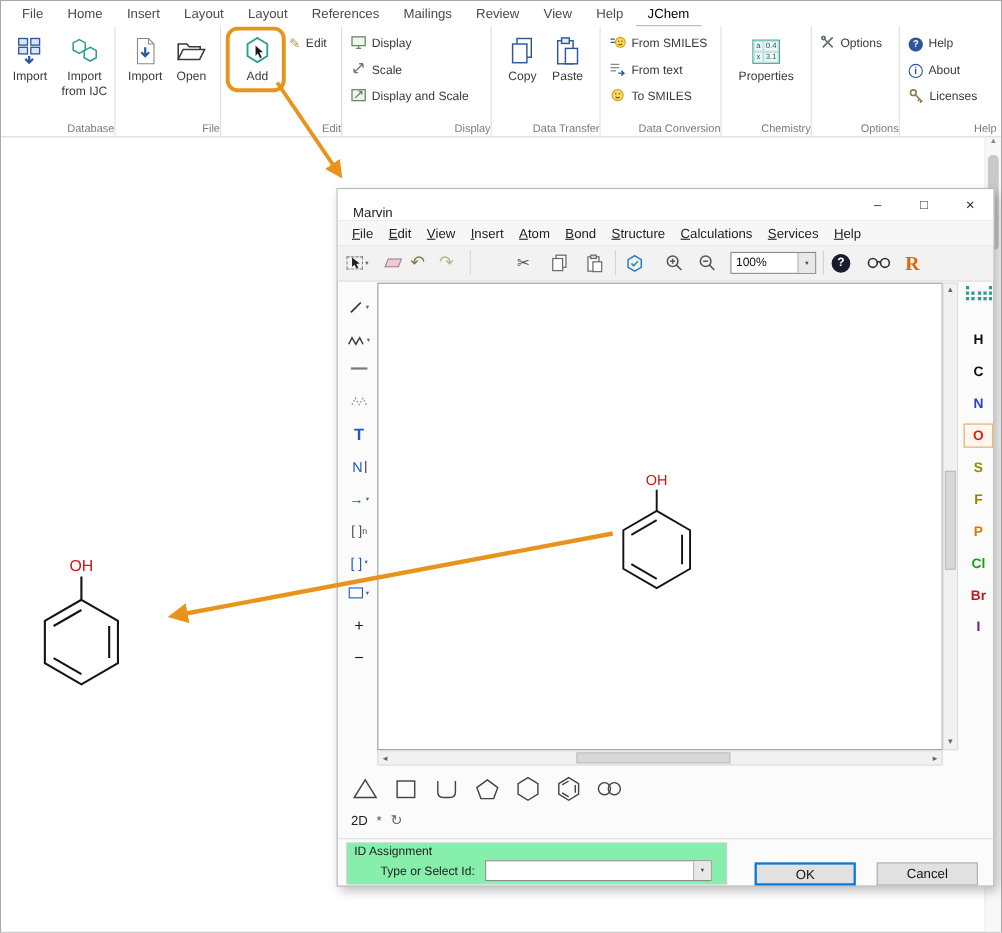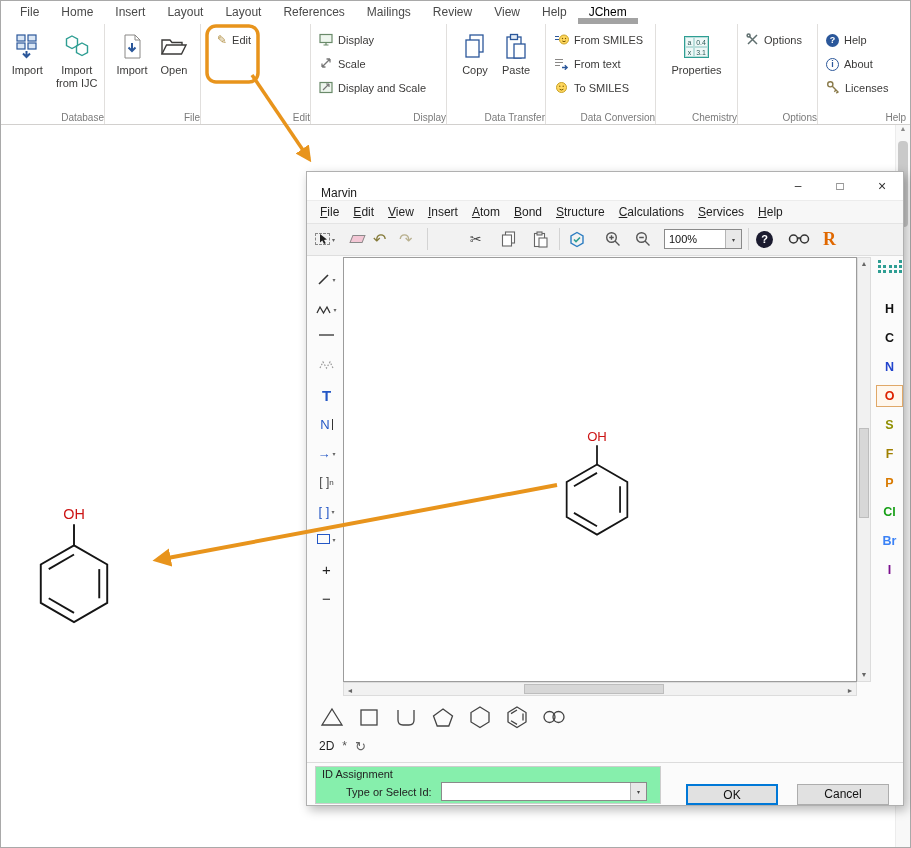--- a/index.html
+++ b/index.html
@@ -3,21 +3,21 @@
 <meta charset="utf-8">
 <style>
   *{margin:0;padding:0;box-sizing:border-box}
   html,body{width:911px;height:848px}
   body{font-family:"Liberation Sans","DejaVu Sans",sans-serif;background:#fff;position:relative;overflow:hidden;font-size:12px;color:#333}
   .screen{position:absolute;inset:0;border:1px solid #a9a9a9;background:#fff}
 
   
   .tabbar{position:absolute;left:0;top:0;right:0;height:23px;background:#fff;display:flex;align-items:stretch;padding-left:8px}
   .rtab{font-size:12px;color:#4a4a4a;padding:4px 11px 2px;cursor:default;border-bottom:2px solid transparent}
-  .rtab.active{color:#000;border-bottom:6px solid #a3a3a3}
+  .rtab.active{color:#000;border-bottom:1px solid #a3a3a3}
 
   
   .ribbon{position:absolute;left:0;top:23px;right:0;height:101px;background:#fff;border-bottom:1px solid #d2d0ce;display:flex}
   .rgroup{position:relative;height:100%;border-right:1px solid #e1dfdd;flex:none}
   .glabel{position:absolute;bottom:1px;left:0;right:0;text-align:right;font-size:10px;color:#7a7a7a}
   .gbody{display:flex;height:84px;padding:2px 2px 0}
   .bigbtn{width:50px;display:flex;flex-direction:column;align-items:center;font-size:11px;color:#3b3a39;text-align:center;padding-top:4px;line-height:13px;cursor:default}
   .bicon{height:34px;display:flex;align-items:center;justify-content:center}
   .smallcol{display:flex;flex-direction:column;gap:5px;padding:6px 2px 0 6px}
   .smallbtn{display:flex;align-items:center;gap:5px;font-size:11px;color:#3b3a39;height:16px;white-space:nowrap}
@@ -155,20 +155,29 @@
               </svg>
           </span>
           <span>Open</span>
         </div>
       </div>
       <div class="glabel">File</div>
     </div>
 
     <div class="rgroup" style="width:110px">
       <div class="gbody" style="padding-left:10px">
+        <div class="bigbtn" style="width:46px">
+          <span class="bicon">
+            <svg width="26" height="30" viewBox="0 0 26 30" fill="none">
+                <path d="M13 2.5 l9 5.5 v11 L13 24.5 4 19 V8 z" stroke="#2e9e93" stroke-width="1.7"></path>
+                <path d="M11 9 l7.5 6.5 -3.2 .5 2 4.2 -2 1 -2 -4.2 -2.3 2.2 z" fill="#1a1a1a" stroke="#fff" stroke-width="0.6"></path>
+              </svg>
+          </span>
+          <span>Add</span>
+        </div>
         <div class="smallcol">
           <div class="smallbtn">
             <span class="ic" style="color:#b08d3f;font-size:12px">✎</span>
             <span>Edit</span>
           </div>
         </div>
       </div>
       <div class="glabel">Edit</div>
     </div>
 
@@ -517,21 +526,21 @@
           </g>
         </svg></span>
     <div class="melem" style="top: 126px; color: rgb(17, 17, 17); fill: rgb(17, 17, 17);">H</div>
     <div class="melem" style="top: 155px; color: rgb(17, 17, 17); fill: rgb(17, 17, 17);">C</div>
     <div class="melem" style="top: 184px; color: rgb(34, 68, 204); fill: rgb(34, 68, 204);">N</div>
     <div class="melem sel" style="top: 213px; color: rgb(221, 34, 0); fill: rgb(221, 34, 0);">O</div>
     <div class="melem" style="top: 242px; color: rgb(143, 143, 0); fill: rgb(143, 143, 0);">S</div>
     <div class="melem" style="top: 271px; color: rgb(160, 128, 0); fill: rgb(160, 128, 0);">F</div>
     <div class="melem" style="top: 300px; color: rgb(217, 122, 0); fill: rgb(217, 122, 0);">P</div>
     <div class="melem" style="top: 329px; color: rgb(24, 160, 24); fill: rgb(24, 160, 24);">Cl</div>
-    <div class="melem" style="top: 358px; color: #3b82f6; fill: rgb(138, 69, 19);">Br</div>
+    <div class="melem" style="top: 358px; color: #b91c1c; fill: rgb(138, 69, 19);">Br</div>
     <div class="melem" style="top: 387px; color: rgb(123, 15, 142); fill: rgb(123, 15, 142);">I</div>
 
     <div class="mtemplates">
       <span class="tplbtn">
           <svg width="24" height="22" viewBox="0 0 24 22" fill="none" stroke="#444" stroke-width="1.3">
             <polygon points="12,3 22,19 2,19"></polygon>
           </svg>
         </span>
       <span class="tplbtn">
           <svg width="24" height="22" viewBox="0 0 24 22" fill="none" stroke="#444" stroke-width="1.3">

